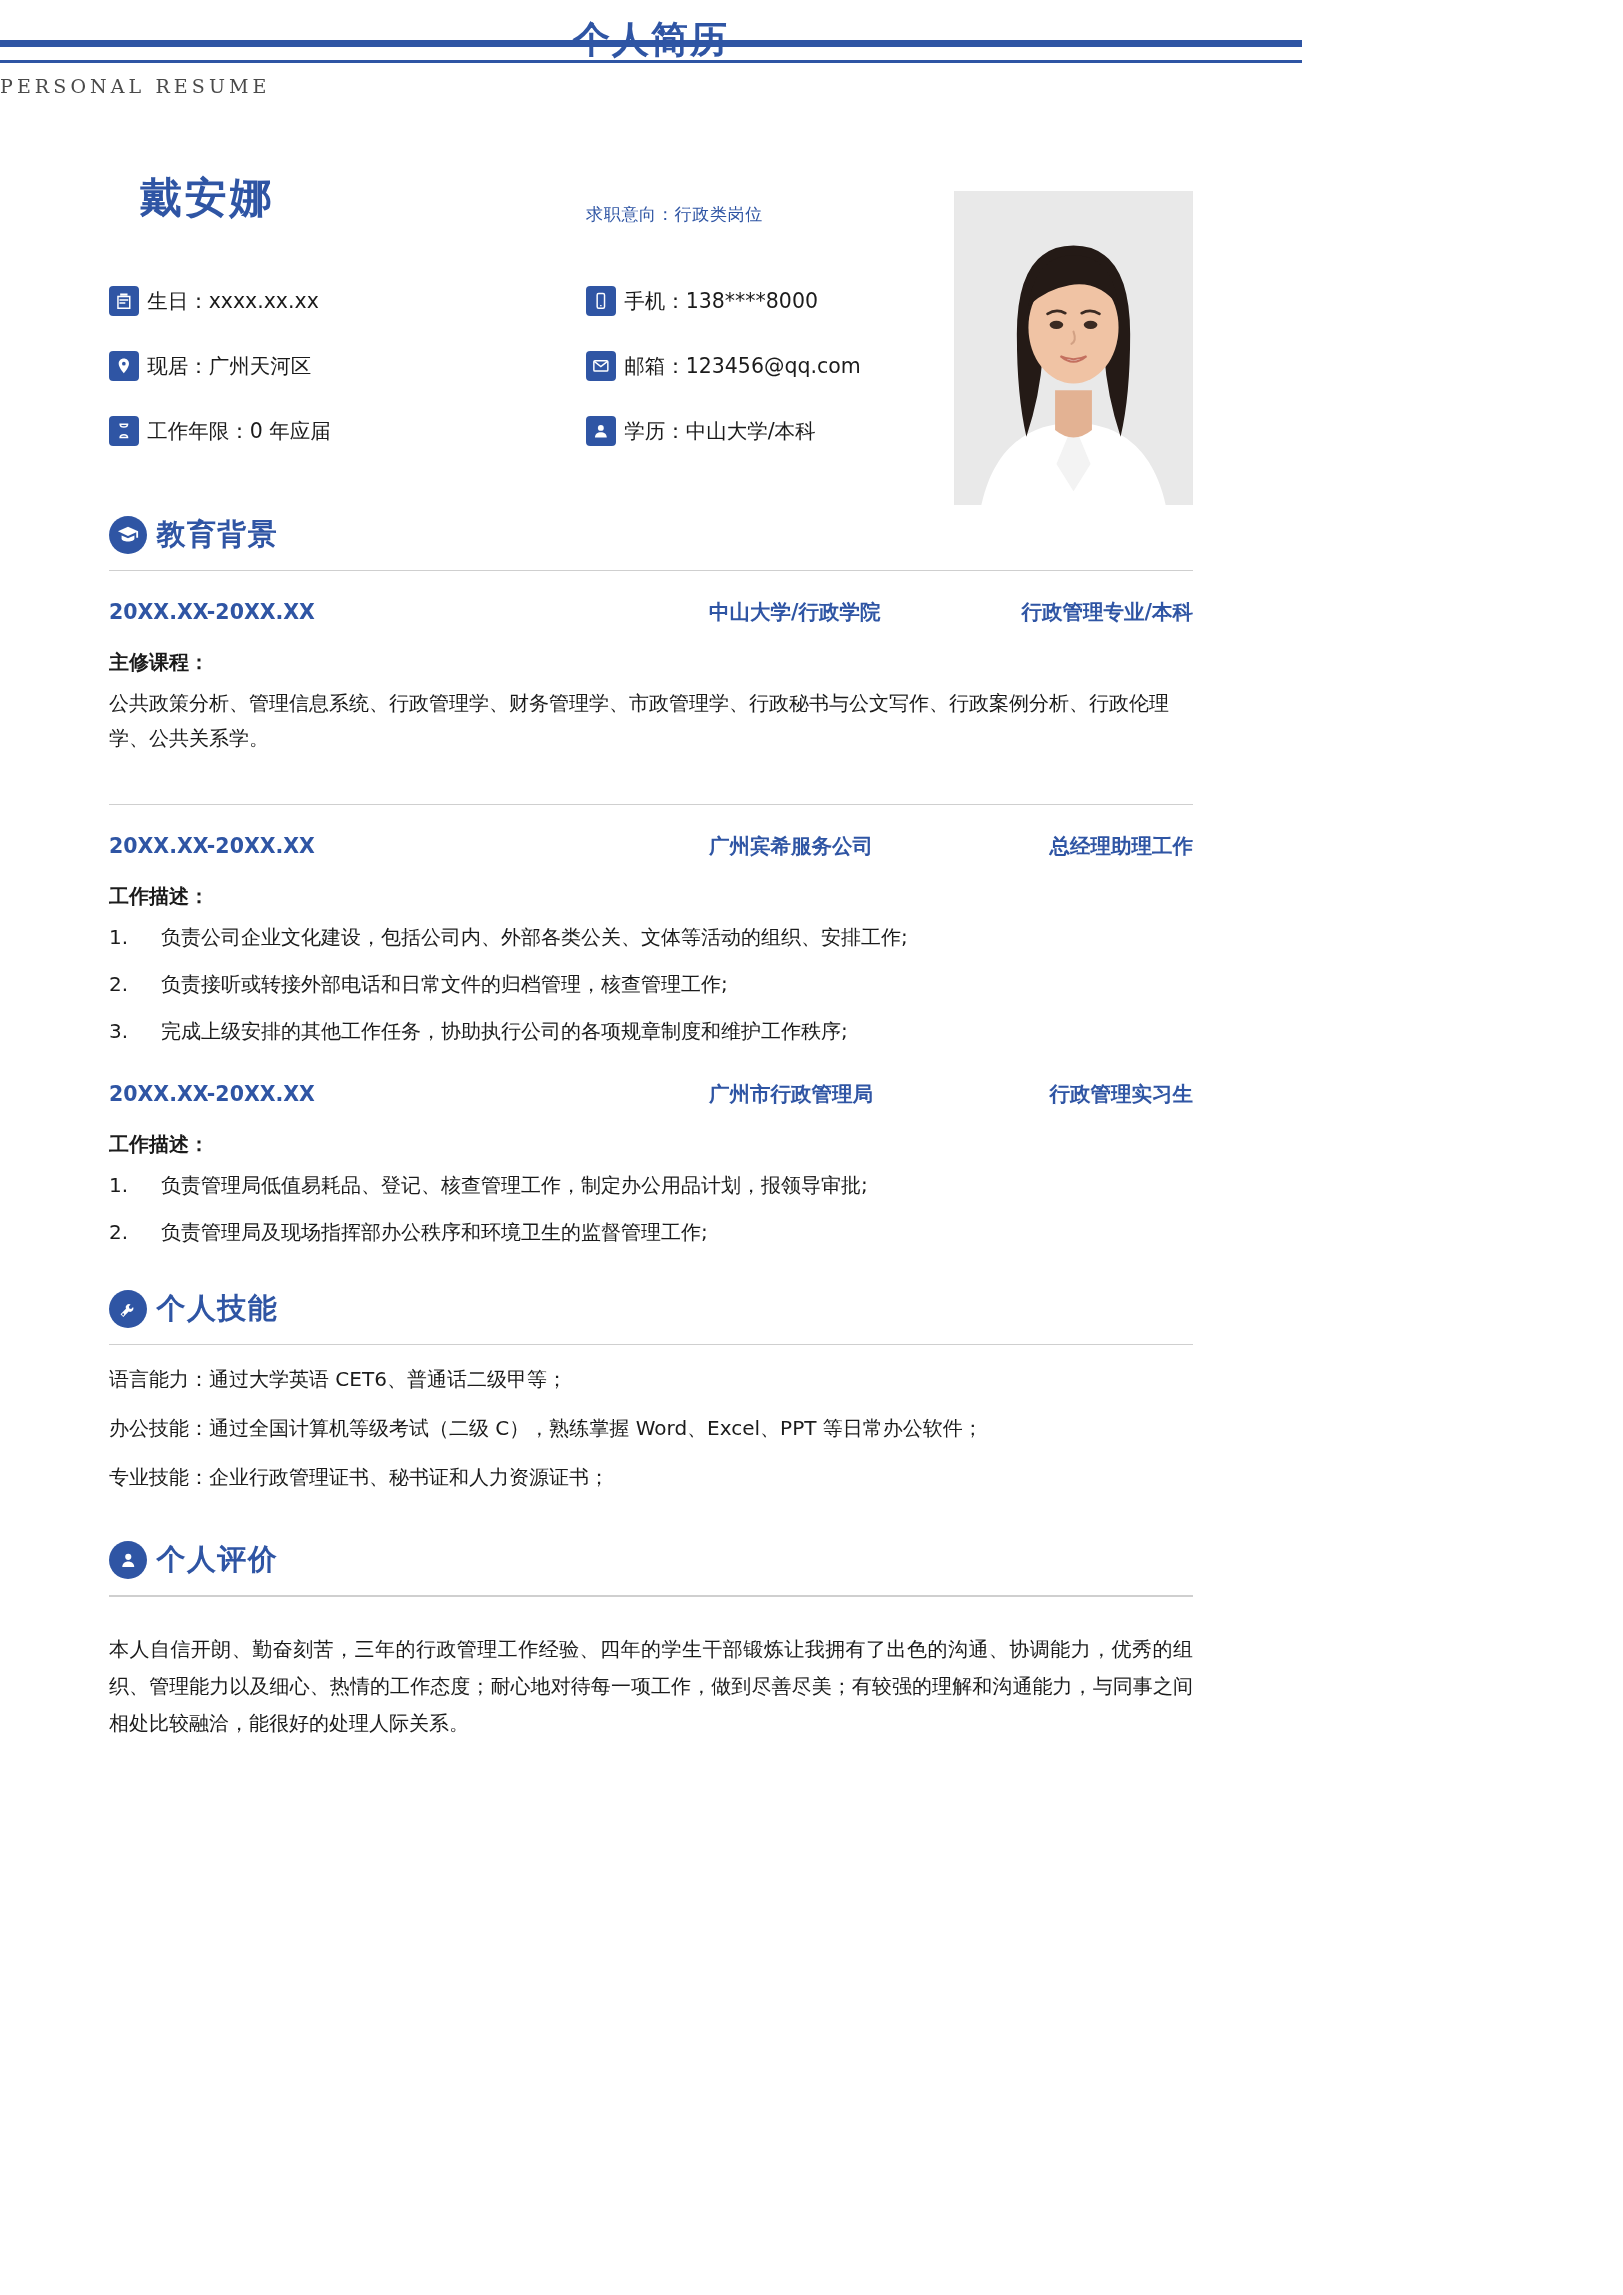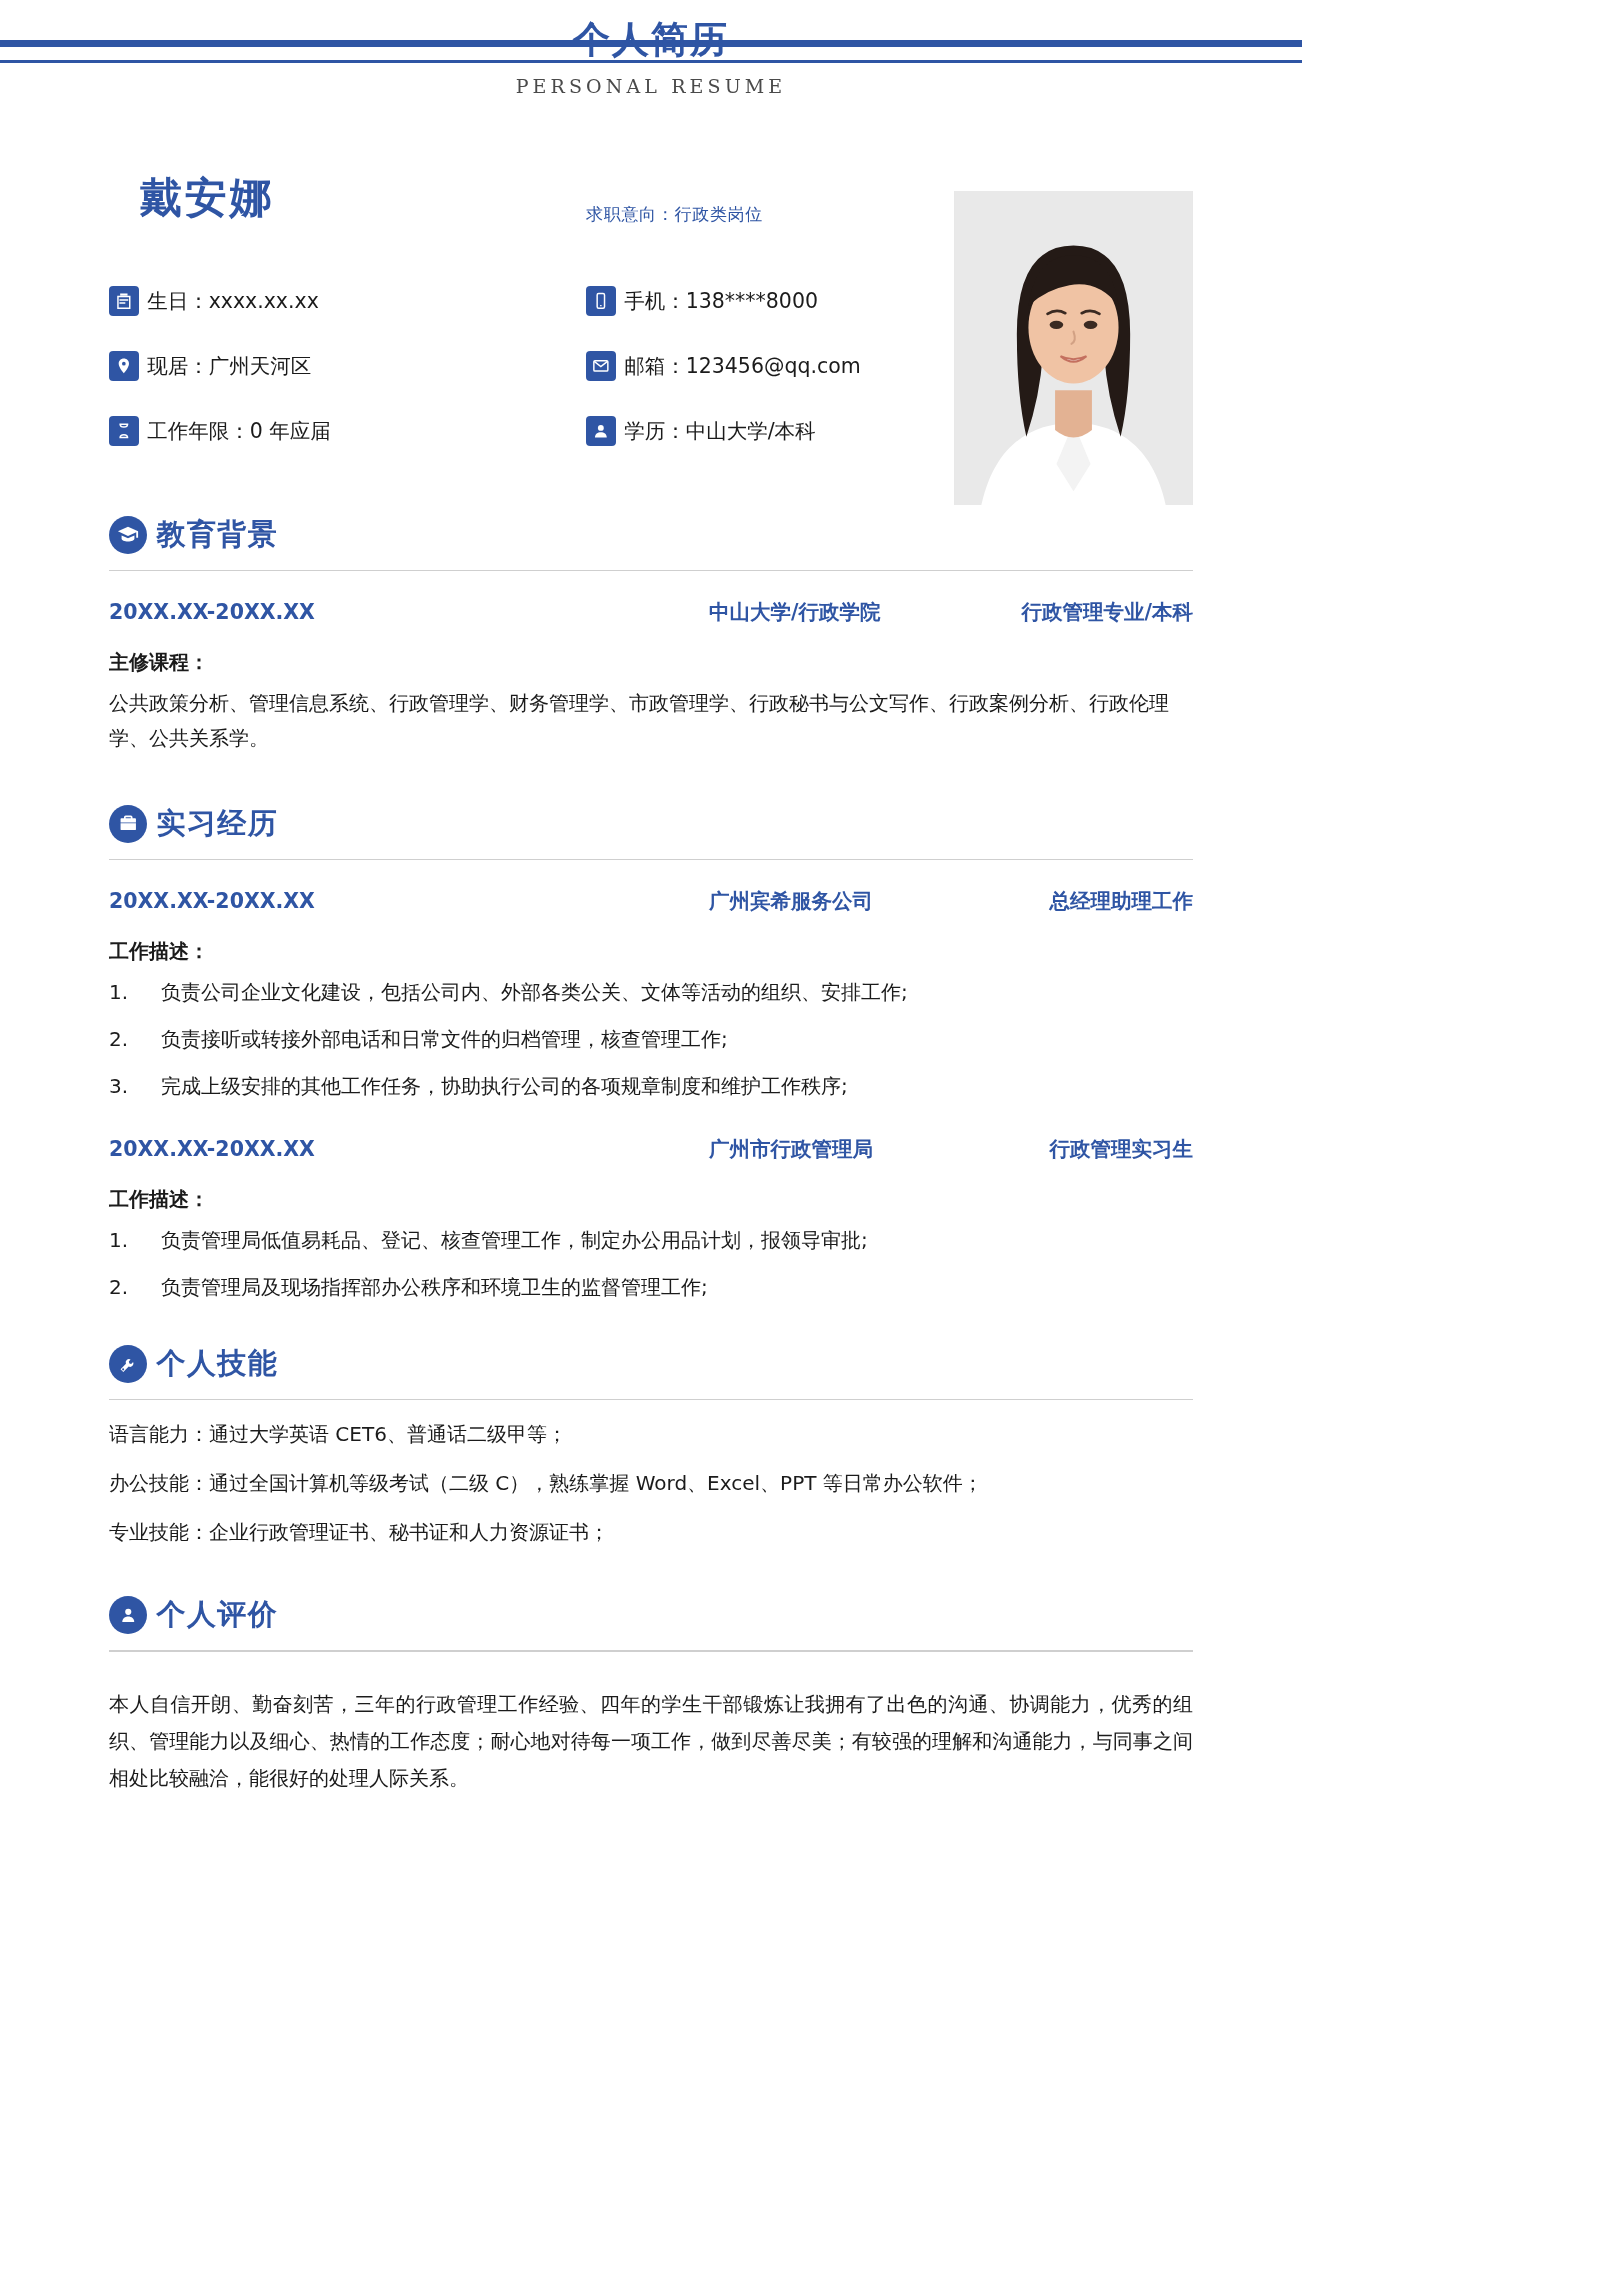--- a/index.html
+++ b/index.html
@@ -46,21 +46,21 @@
     font-size: 37px;
     font-weight: bold;
     color: #2f55a4;
     letter-spacing: 2px;
   }
   .banner-sub {
     position: absolute;
     top: 75px;
     left: 0;
     right: 0;
-    text-align: center;
+    text-align: left;
     font-family: "DejaVu Serif", "Liberation Serif", serif;
     font-size: 19px;
     letter-spacing: 4.1px;
     color: #4a4a4a;
   }
 
   
   .content {
     padding: 0 109px;
     box-sizing: border-box;
@@ -336,28 +336,20 @@
         <span class="entry-date">20XX.XX-20XX.XX</span>
         <span class="entry-org">中山大学/行政学院</span>
         <span class="entry-role">行政管理专业/本科</span>
       </div>
 
       <div class="sub-label">主修课程：</div>
       <div class="para">公共政策分析、管理信息系统、行政管理学、财务管理学、市政管理学、行政秘书与公文写作、行政案例分析、行政伦理学、公共关系学。</div>
     </div>
 
     <div class="section" style="margin-top:48px;">
-      <div class="sec-head">
-        <span class="sec-badge">
-          <svg width="20.5" height="20.5" viewBox="0 0 24 24" fill="#fff">
-              <path d="M9 3h6a2 2 0 0 1 2 2v1h3a1 1 0 0 1 1 1v4H3V7a1 1 0 0 1 1-1h3V5a2 2 0 0 1 2-2zm0 3h6V5H9v1zM3 12h18v7a1 1 0 0 1-1 1H4a1 1 0 0 1-1-1v-7z"></path>
-            </svg>
-        </span>
-        <span class="sec-title">实习经历</span>
-      </div>
       <div class="sec-rule"></div>
 
       <div class="entry-row">
         <span class="entry-date">20XX.XX-20XX.XX</span>
         <span class="entry-org">广州宾希服务公司</span>
         <span class="entry-role">总经理助理工作</span>
       </div>
       <div class="sub-label">工作描述：</div>
       <ol class="dutylist">
         <li>

